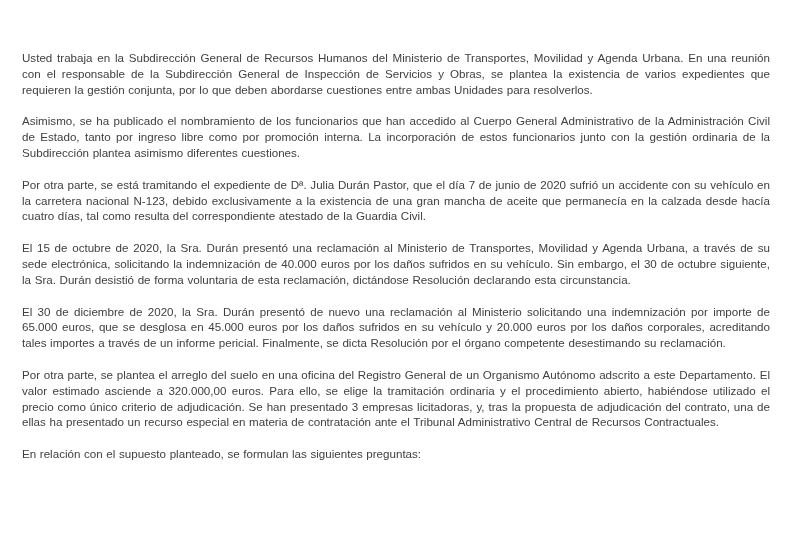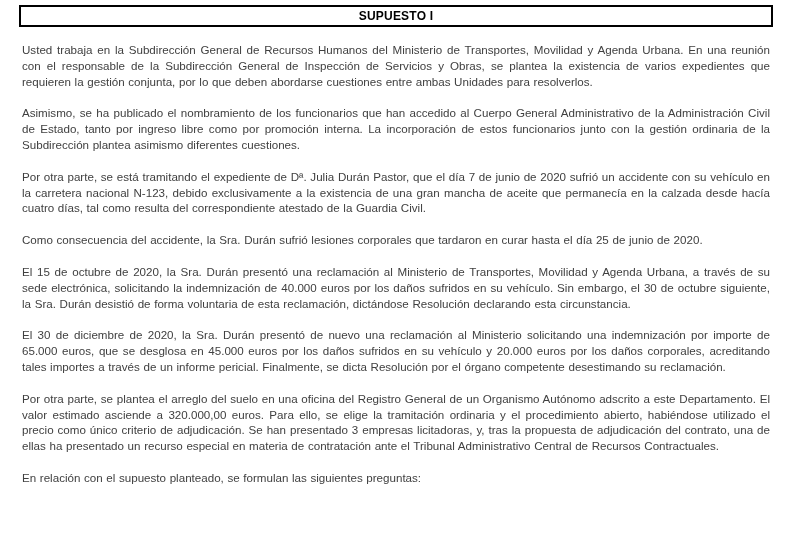--- a/index.html
+++ b/index.html
@@ -30,48 +30,44 @@
   }
   .header-title {
     font-size: 12px;
     font-weight: bold;
     color: #000000;
     letter-spacing: 0.2px;
   }
   .content {
     position: absolute;
     left: 22px;
-    top: 42px;
+    top: 50px;
     width: 748px;
     color: #404040;
     font-size: 11.6px;
     line-height: 15.8px;
   }
   .content p {
     margin: 0 0 16px 0;
     text-align: justify;
     word-spacing: 0.4px;
   }
   .content p:last-child {
     margin-bottom: 8px;
   }
 </style>
 </head>
 <body>
 
 <div class="page">
 
-  <div class="header-box">
-    <span class="header-title">SUPUESTO I</span>
-  </div>
 
   <div class="content">
     <p>Usted trabaja en la Subdirección General de Recursos Humanos del Ministerio de Transportes, Movilidad y Agenda Urbana. En una reunión con el responsable de la Subdirección General de Inspección de Servicios y Obras, se plantea la existencia de varios expedientes que requieren la gestión conjunta, por lo que deben abordarse cuestiones entre ambas Unidades para resolverlos.</p>
     <p>Asimismo, se ha publicado el nombramiento de los funcionarios que han accedido al Cuerpo General Administrativo de la Administración Civil de Estado, tanto por ingreso libre como por promoción interna. La incorporación de estos funcionarios junto con la gestión ordinaria de la Subdirección plantea asimismo diferentes cuestiones.</p>
     <p>Por otra parte, se está tramitando el expediente de Dª. Julia Durán Pastor, que el día 7 de junio de 2020 sufrió un accidente con su vehículo en la carretera nacional N-123, debido exclusivamente a la existencia de una gran mancha de aceite que permanecía en la calzada desde hacía cuatro días, tal como resulta del correspondiente atestado de la Guardia Civil.</p>
-    <p>Como consecuencia del accidente, la Sra. Durán sufrió lesiones corporales que tardaron en curar hasta el día 25 de junio de 2020.</p>
     <p>El 15 de octubre de 2020, la Sra. Durán presentó una reclamación al Ministerio de Transportes, Movilidad y Agenda Urbana, a través de su sede electrónica, solicitando la indemnización de 40.000 euros por los daños sufridos en su vehículo. Sin embargo, el 30 de octubre siguiente, la Sra. Durán desistió de forma voluntaria de esta reclamación, dictándose Resolución declarando esta circunstancia.</p>
     <p>El 30 de diciembre de 2020, la Sra. Durán presentó de nuevo una reclamación al Ministerio solicitando una indemnización por importe de 65.000 euros, que se desglosa en 45.000 euros por los daños sufridos en su vehículo y 20.000 euros por los daños corporales, acreditando tales importes a través de un informe pericial. Finalmente, se dicta Resolución por el órgano competente desestimando su reclamación.</p>
     <p>Por otra parte, se plantea el arreglo del suelo en una oficina del Registro General de un Organismo Autónomo adscrito a este Departamento. El valor estimado asciende a 320.000,00 euros. Para ello, se elige la tramitación ordinaria y el procedimiento abierto, habiéndose utilizado el precio como único criterio de adjudicación. Se han presentado 3 empresas licitadoras, y, tras la propuesta de adjudicación del contrato, una de ellas ha presentado un recurso especial en materia de contratación ante el Tribunal Administrativo Central de Recursos Contractuales.</p>
     <p>En relación con el supuesto planteado, se formulan las siguientes preguntas:</p>
   </div>
 
 </div>
 
 </body></html>

